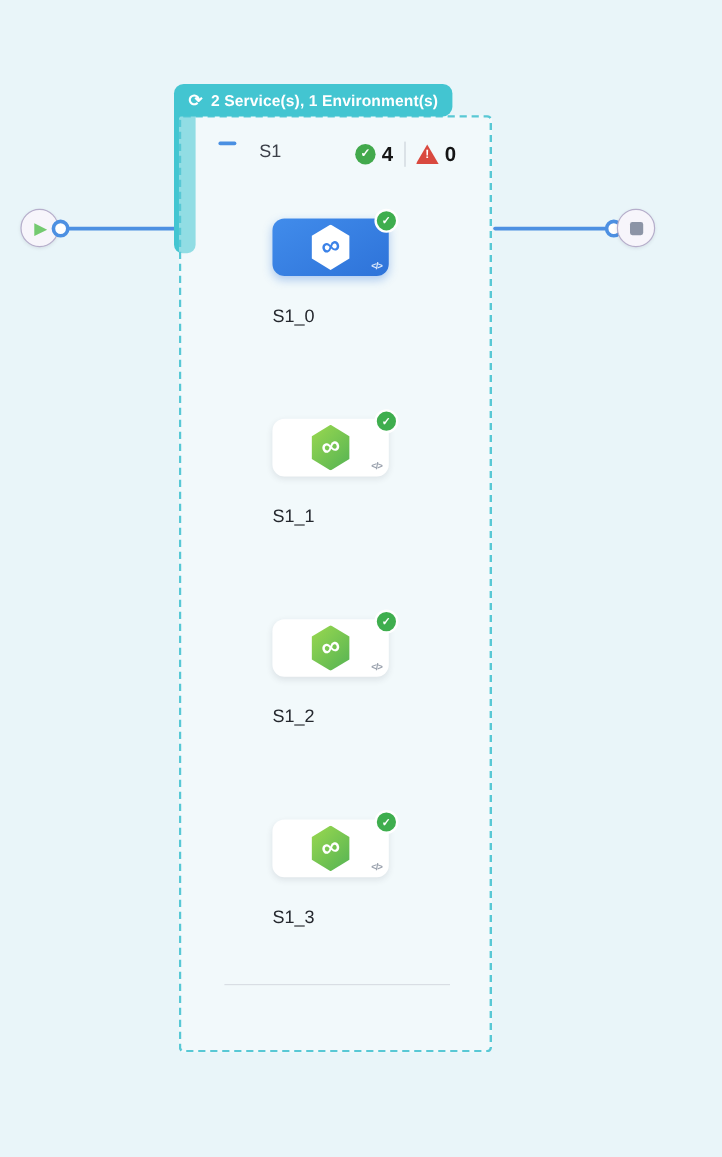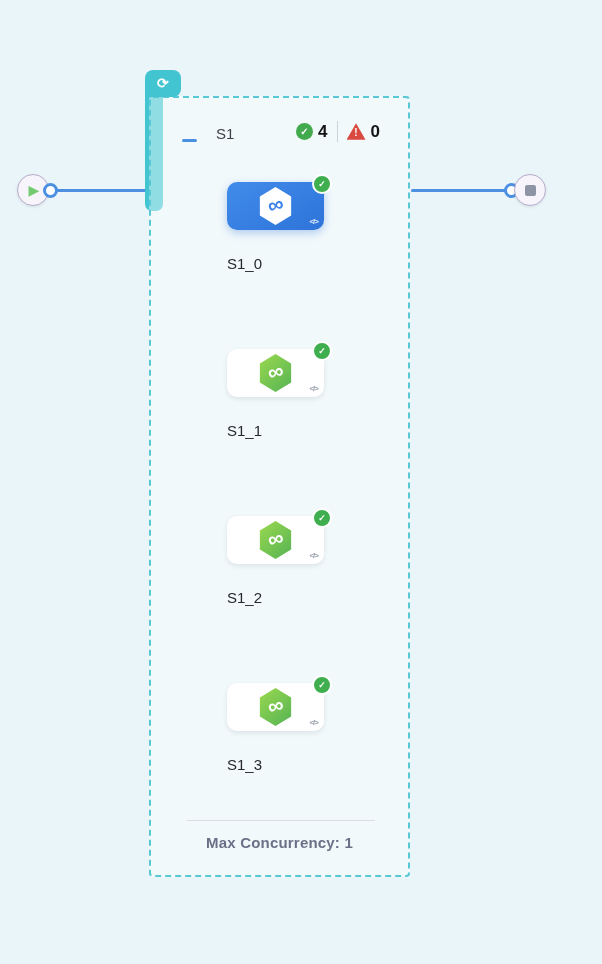--- a/index.html
+++ b/index.html
@@ -55,21 +55,21 @@
   .stage-group{
     position:absolute;left:149px;top:96px;width:261px;height:781px;
     border:2px dashed #58c8d5;border-radius:4px;
     background:rgba(255,255,255,0.42);
     box-sizing:border-box;z-index:2;
   }
 
   
   .stage-header{
     position:absolute;top:20px;left:0;right:0;height:24px;
-    display:flex;align-items:flex-end;padding:0 28px 0 31px;
+    display:flex;align-items:flex-start;padding:0 28px 0 31px;
   }
   .collapse-minus{width:15px;height:3px;background:#4a90e2;border-radius:2px;cursor:pointer;}
   .stage-title{margin-left:19px;font-size:15px;font-weight:500;color:#3c4049;}
   .status-counts{margin-left:auto;display:flex;align-items:center;gap:5px;}
   .success-circle{
     width:17px;height:17px;border-radius:50%;background:#42a94c;
     display:flex;align-items:center;justify-content:center;
     color:#fff;font-size:10px;font-weight:700;line-height:1;
   }
   .count-num{font-size:17px;font-weight:700;color:#151515;}
@@ -134,20 +134,21 @@
 
   <div class="flow-node start-node">
     <span class="play-glyph">▶</span>
   </div>
   <div class="connector-line line-left"></div>
   <div class="connector-dot dot-left"></div>
 
   <div class="badge-tail"></div>
   <div class="services-badge">
     <span class="loop-glyph">⟳</span>
+    <span class="badge-label">2 Service(s), 1 Environment(s)</span>
   </div>
 
   <div class="stage-group">
 
     <div class="stage-header">
       <div class="collapse-minus"></div>
       <div class="stage-title">S1</div>
       <div class="status-counts">
         <span class="success-circle">✓</span>
         <span class="count-num">4</span>
@@ -197,21 +198,20 @@
         <span class="hexagon">
           <span class="infinity-glyph">∞</span>
         </span>
         <span class="code-glyph">&lt;/&gt;</span>
         <span class="check-badge">✓</span>
       </div>
       <div class="node-label">S1_3</div>
     </div>
 
     <div class="footer-divider"></div>
-    <div class="max-concurrency">Max Concurrency: 1</div>
   </div>
 
   <div class="connector-line line-right"></div>
   <div class="connector-dot dot-right"></div>
   <div class="flow-node end-node">
     <span class="stop-glyph"></span>
   </div>
 
 </div>
 

